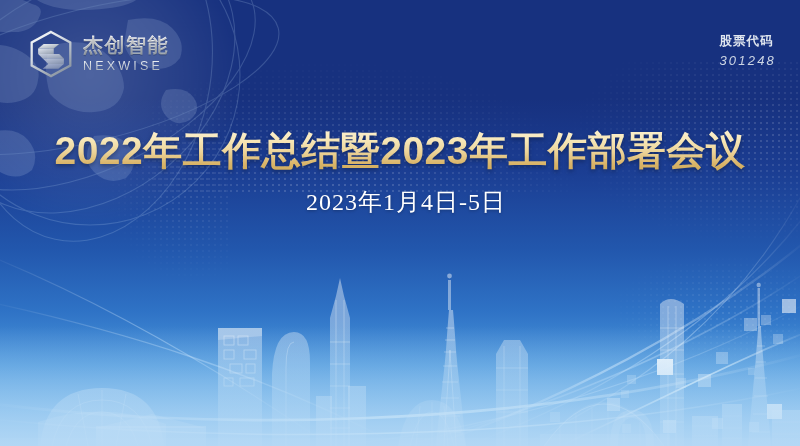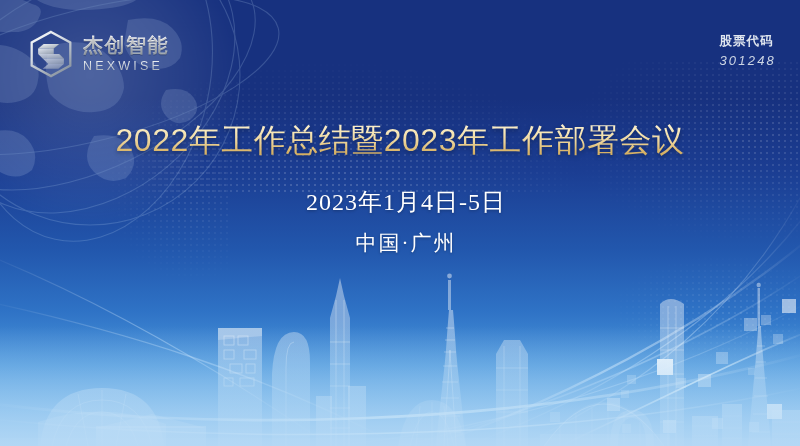--- a/index.html
+++ b/index.html
@@ -106,21 +106,21 @@
     color:#d7dde8;line-height:1.35;
   }
   .stock-label{font-size:12.5px;letter-spacing:1px;font-weight:700;color:#dfe5ee;}
   .stock-num{font-size:13px;letter-spacing:2.2px;color:#cdd6e4;margin-top:2px;font-style:italic;}
 
   
   .title{
     position:absolute;left:0;right:0;top:98px;
     text-align:center;
     font-family:"Liberation Sans", sans-serif;
-    font-size:32px;font-weight:400;letter-spacing:.5px;
+    font-size:39px;font-weight:700;letter-spacing:.5px;
     white-space:nowrap;
     background:linear-gradient(to bottom,
       #fdf4dc 0%, #f7e7b8 30%, #ecd398 52%, #d9b468 74%, #c59f4d 100%);
     -webkit-background-clip:text;background-clip:text;color:transparent;
     filter:drop-shadow(0 2px 2px rgba(0,0,0,.30));
   }
 
   
   .date,.place{
     position:absolute;left:12px;right:0;text-align:center;
@@ -443,16 +443,15 @@
     </div>
 
     <div class="stock">
       <div class="stock-label">股票代码</div>
       <div class="stock-num">301248</div>
     </div>
 
     <h1 class="title">2022年工作总结暨2023年工作部署会议</h1>
 
     <div class="date">2023年1月4日-5日</div>
-    <div class="place">中国·广州</div>
 
   </div>
 </div>
 
 </body></html>

